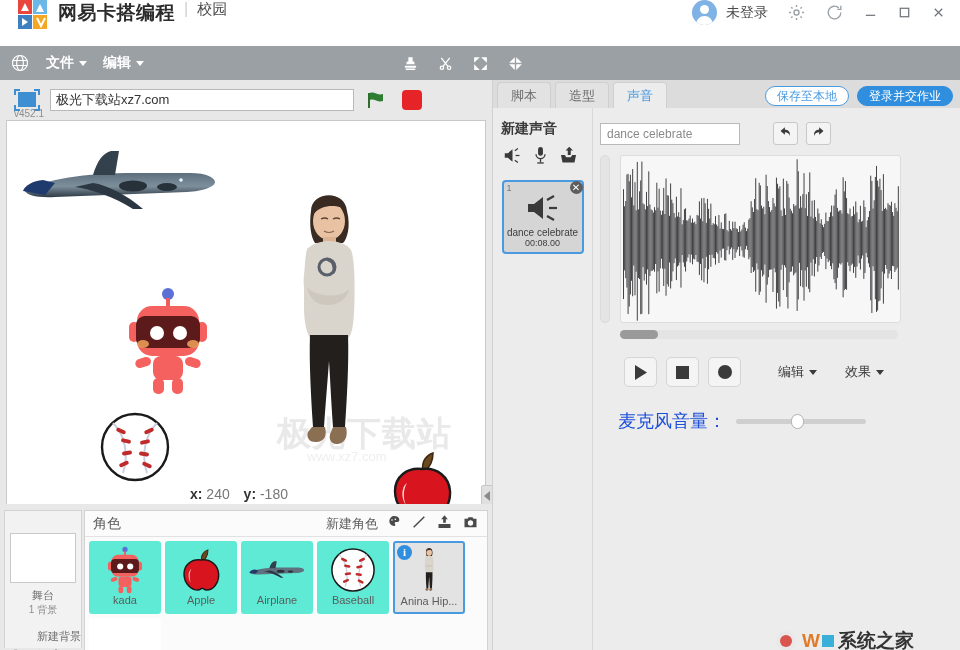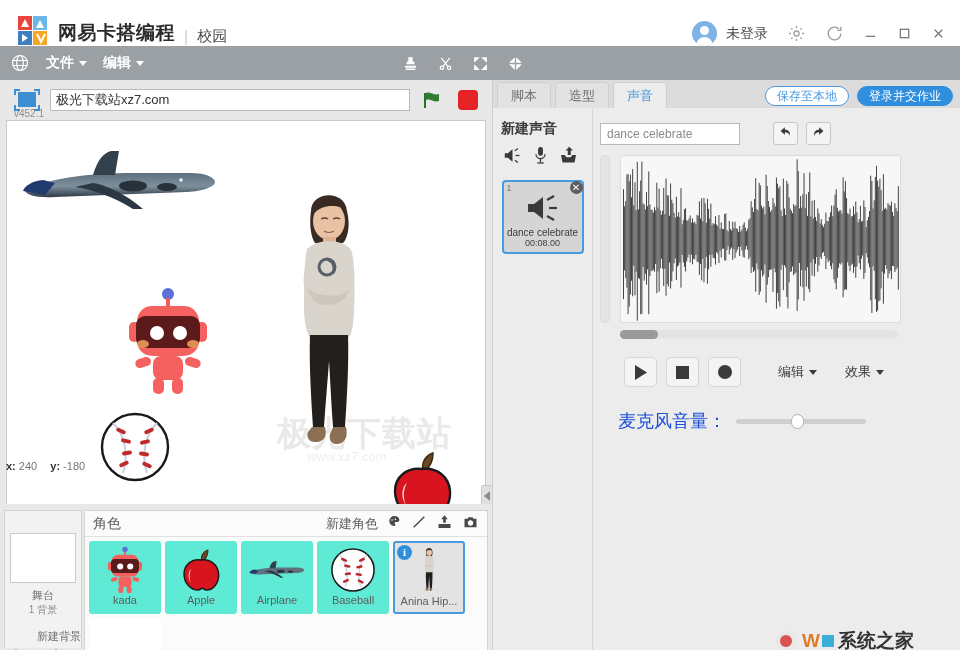--- a/index.html
+++ b/index.html
@@ -8,21 +8,21 @@
     overflow: hidden;
     font-family: "Liberation Sans", "DejaVu Sans", sans-serif;
     background: #ffffff;
   }
   #app { position: relative; width: 960px; height: 650px; }
 
   
   .titlebar {
     position: absolute; left: 0; top: 0; width: 960px; height: 46px;
     background: #ffffff;
-    display: flex; align-items: flex-end;
+    display: flex; align-items: flex-start;
   }
   .logo { margin-left: 18px; width: 30px; height: 30px; position: relative; }
   .logo .q { position: absolute; width: 14px; height: 14px; }
   .logo .q1 { left: 0; top: 0; background: #e8453c; }
   .logo .q2 { left: 15px; top: 0; background: #6ab7e8; }
   .logo .q3 { left: 0; top: 15px; background: #3d7fc1; }
   .logo .q4 { left: 15px; top: 15px; background: #f5a623; }
   .brand {
     margin-left: 10px; font-size: 19px; color: #2b2b2b; font-weight: bold;
     letter-spacing: 0.5px;
@@ -85,39 +85,39 @@
     position: absolute; width: 6px; height: 6px; border: 2px solid #3d8fd1;
   }
   .smallstage .c1 { left: 0; top: 0; border-right: none; border-bottom: none; }
   .smallstage .c2 { right: 0; top: 0; border-left: none; border-bottom: none; }
   .smallstage .c3 { left: 0; bottom: 0; border-right: none; border-top: none; }
   .smallstage .c4 { right: 0; bottom: 0; border-left: none; border-top: none; }
   .ver {
     position: absolute; left: 14px; top: 28px; font-size: 10px; color: #8d8d8d;
   }
   .proj-input {
-    margin-left: 10px; width: 360px; height: 22px;
+    margin-left: 10px; width: 304px; height: 22px;
     border: 1px solid #b9b9b9; background: #fff; font-size: 13px;
     color: #333; padding: 8px 5px; outline: none;
     font-family: "Liberation Sans", sans-serif;
   }
   .flag {
     margin-left: 12px; width: 20px; height: 18px; position: relative; cursor: pointer;
   }
   .stopbtn {
     margin-left: 16px; width: 20px; height: 20px; border-radius: 4px;
     background: #e62327; cursor: pointer;
   }
   .stage {
     position: absolute; left: 6px; top: 40px; width: 480px; height: 424px;
     background: #ffffff; border: 1px solid #c9c9c9; overflow: hidden;
   }
   .coords {
-    position: absolute; left: 6px; top: 380px; width: 480px; height: 20px;
-    text-align: left; font-size: 11px; color: #5d5d5d; padding-right: 4px;
+    position: absolute; left: 6px; top: 406px; width: 480px; height: 20px;
+    text-align: center; font-size: 14px; color: #5d5d5d; padding-right: 4px;
   }
   .coords b { color: #333; }
   .coords .v { color: #777; margin-right: 10px; }
 
   
   .sp { position: absolute; }
   .watermark-stage {
     position: absolute; left: 270px; top: 290px;
     font-size: 34px; color: #e9e9e9; font-weight: bold;
     letter-spacing: 1px; white-space: nowrap; user-select: none;

